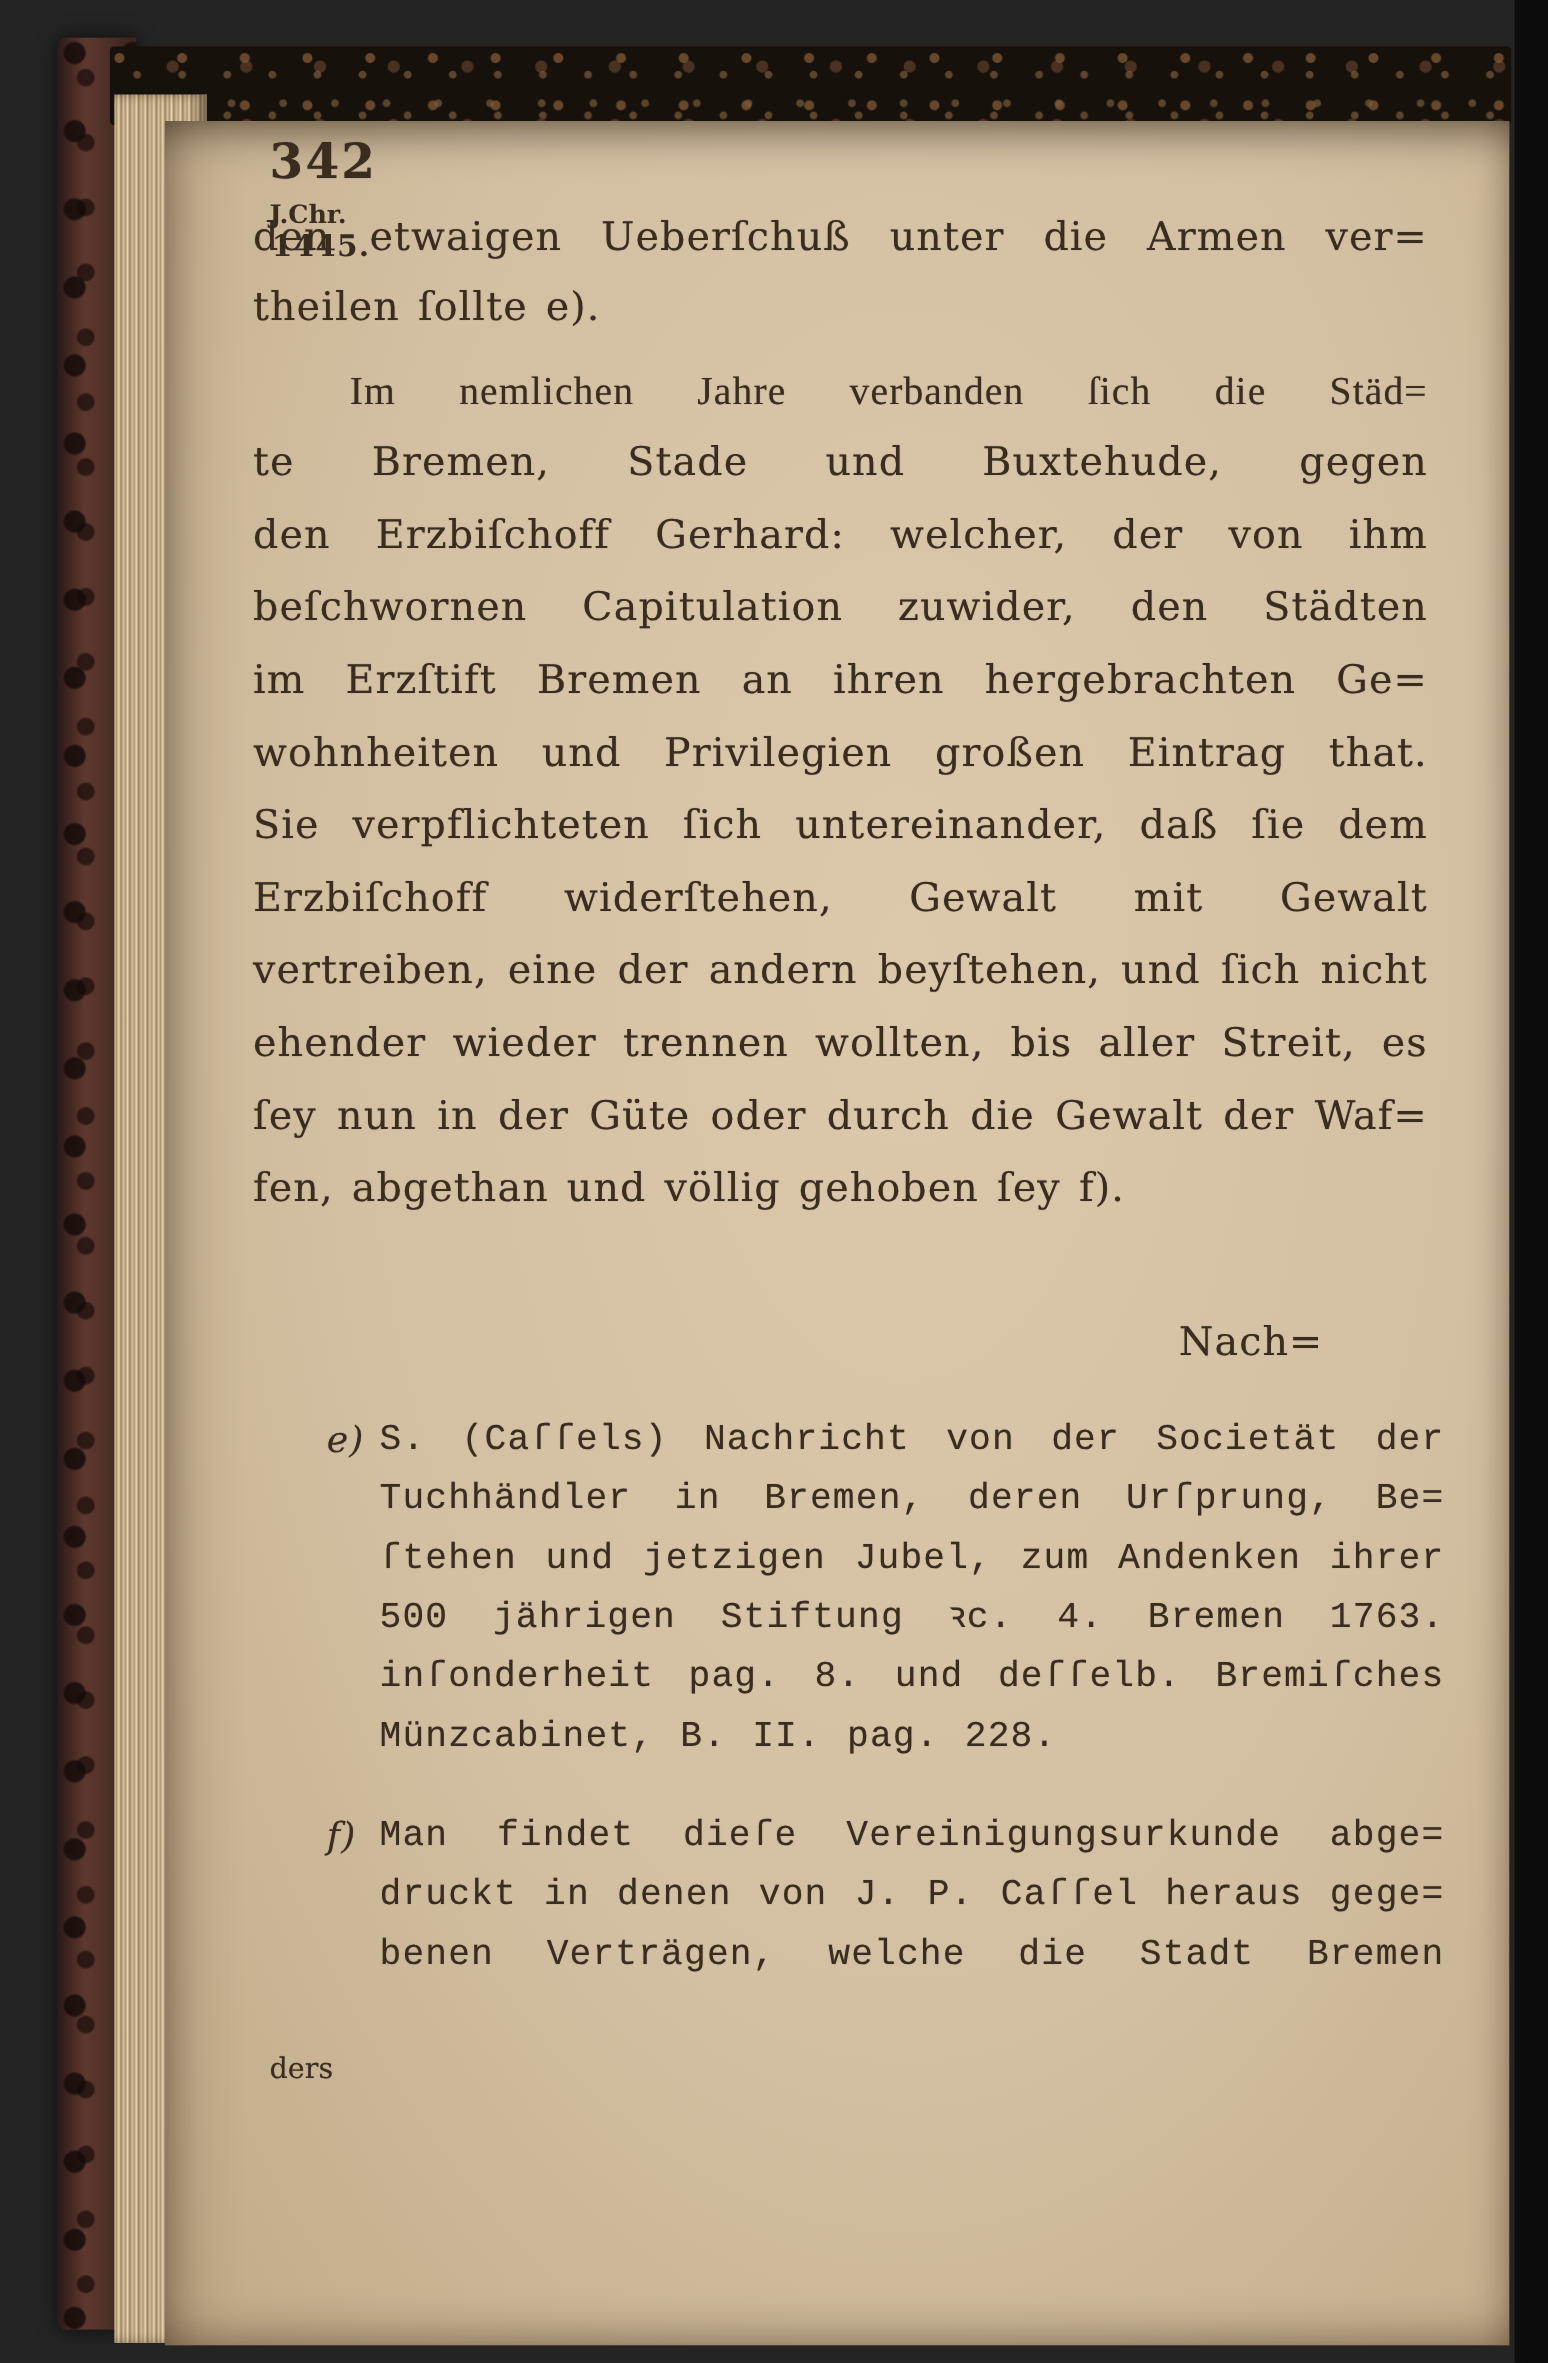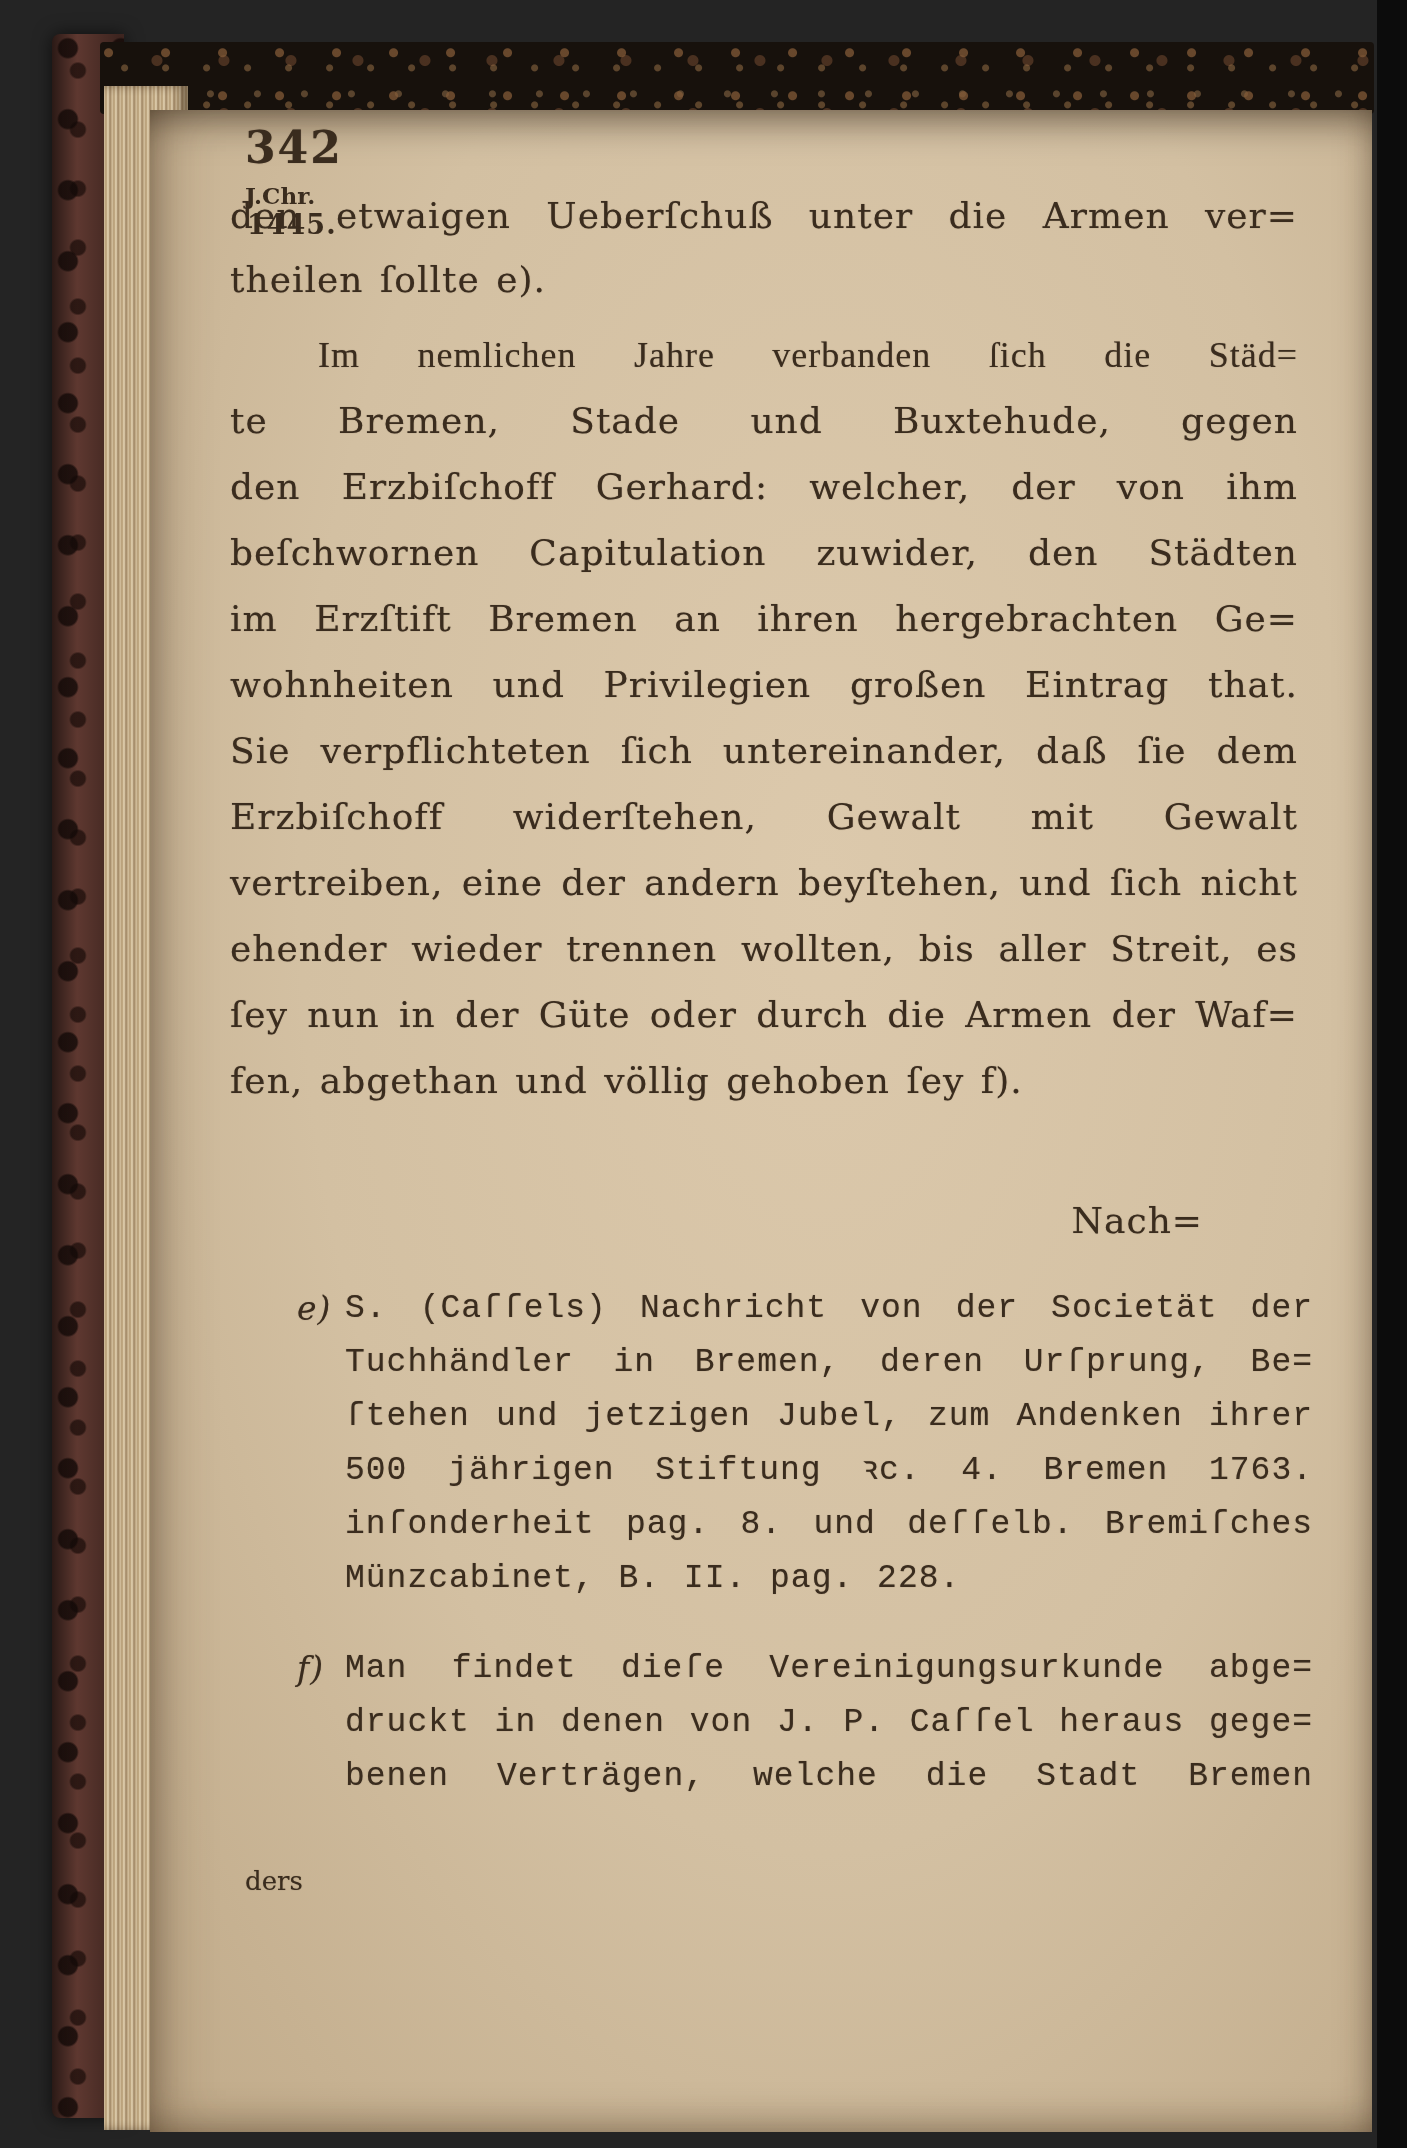--- a/index.html
+++ b/index.html
@@ -130,21 +130,21 @@
         <div class="tline">Im nemlichen Jahre verbanden ſich die Städ=</div>
         <div class="tline">te Bremen, Stade und Buxtehude, gegen</div>
         <div class="tline">den Erzbiſchoff Gerhard: welcher, der von ihm</div>
         <div class="tline">beſchwornen Capitulation zuwider, den Städten</div>
         <div class="tline">im Erzſtift Bremen an ihren hergebrachten Ge=</div>
         <div class="tline">wohnheiten und Privilegien großen Eintrag that.</div>
         <div class="tline">Sie verpflichteten ſich untereinander, daß ſie dem</div>
         <div class="tline">Erzbiſchoff widerſtehen, Gewalt mit Gewalt</div>
         <div class="tline">vertreiben, eine der andern beyſtehen, und ſich nicht</div>
         <div class="tline">ehender wieder trennen wollten, bis aller Streit, es</div>
-        <div class="tline">ſey nun in der Güte oder durch die Armen der Waf=</div>
+        <div class="tline">ſey nun in der Güte oder durch die Gewalt der Waf=</div>
         <div class="tline last">fen, abgethan und völlig gehoben ſey f).</div>
       </div>
 
     <div class="textcol catchword-row">
       <span>Nach=</span>
     </div>
 
     <div class="footnote fn-e">
       <span class="fn-marker">e)</span>
       <div class="fn-lines">

